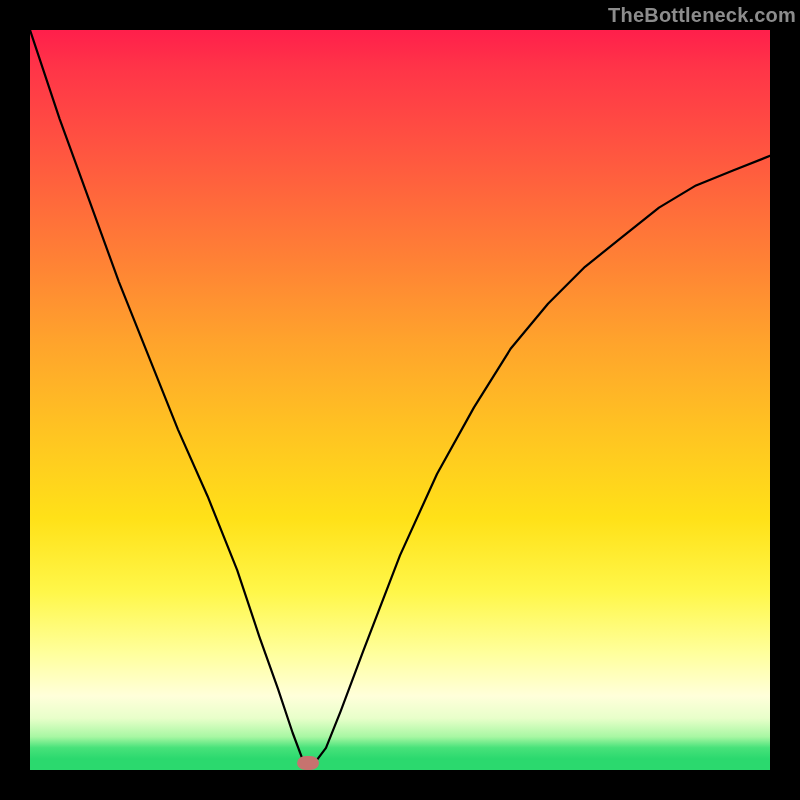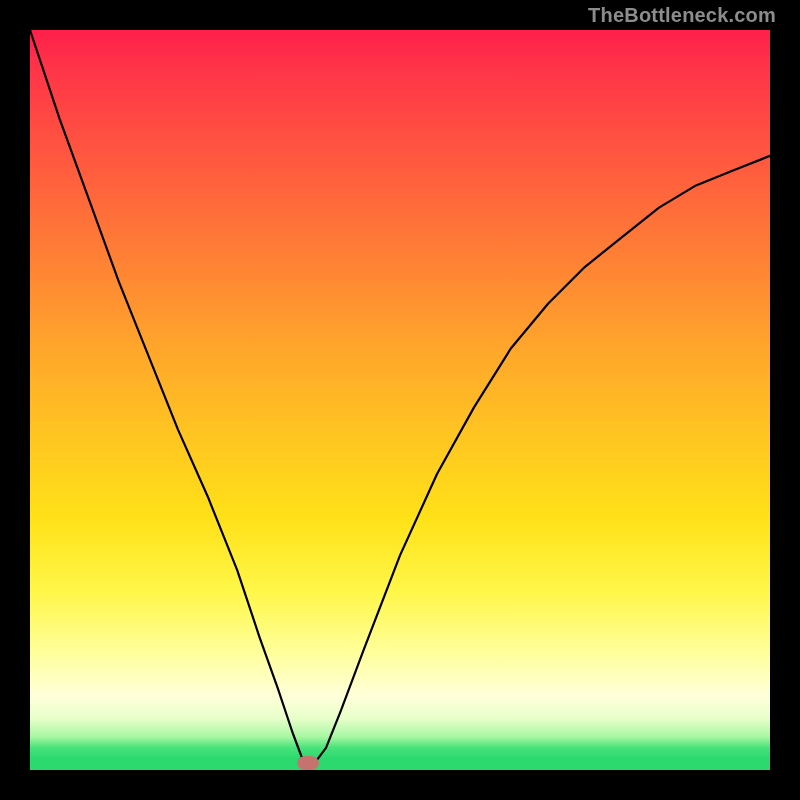--- a/index.html
+++ b/index.html
@@ -64,21 +64,21 @@
     width: 22px;
     height: 14px;
     border-radius: 10px / 8px;
     background: #c6736f;
     transform: translate(-50%, -50%);
   }
 
   .watermark {
     position: absolute;
     top: 0;
-    right: 24px;
+    right: 4px;
     height: 30px;
     line-height: 30px;
     color: #8c8c8c;
     font-size: 20px;
     font-weight: 600;
     letter-spacing: 0.2px;
   }
 </style>
 </head>
 <body>

